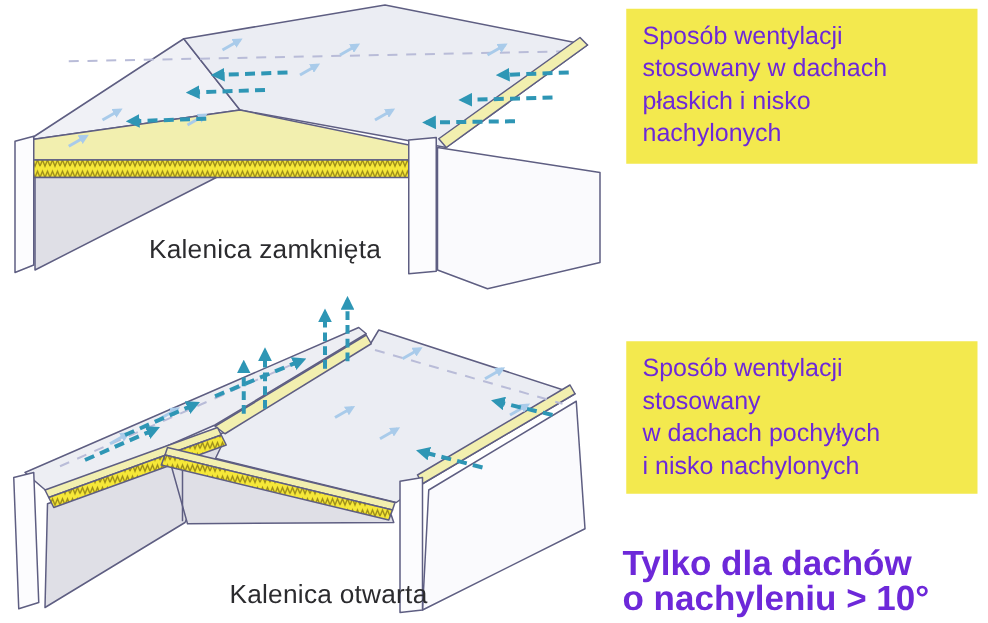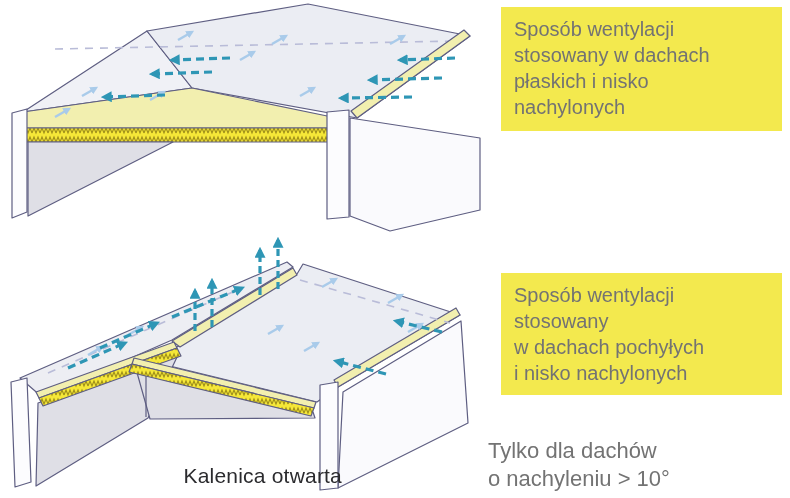--- a/index.html
+++ b/index.html
@@ -22,32 +22,32 @@
     letter-spacing:0.2px;
     white-space:nowrap;
   }
   #caption-top{left:72px;top:188px;}
   #caption-bottom{left:62px;top:464px;text-align:right;}
   .note{
     position:absolute;
     left:501px;
     width:281px;
     box-sizing:border-box;
-    color:#737373;
+    color:#6d28d9;
     font-size:20px;
     line-height:26px;
     white-space:pre-line;
   }
   .note.highlight{
     background:#f3e94e;
     padding:9px 8px 9px 13px;
   }
   #note-0{top:7px;min-height:124px;}
   #note-1{top:273px;min-height:120px;}
-  #note-2{top:437px;left:488px;background:transparent;font-size:22px;line-height:28px;}
+  #note-2{top:437px;left:498px;background:transparent;font-size:28px;line-height:28px;font-weight:bold;}
 </style>
 </head>
 <body>
 
 <div class="page">
 
   <svg id="fig-top" class="fig-svg" width="490" height="235" viewBox="0 0 490 235">
     <defs>
       <pattern id="hatch" width="8" height="9" patternUnits="userSpaceOnUse">
         <rect width="8" height="9" fill="#F6E838"></rect>
@@ -98,20 +98,21 @@
 
     <g stroke="#2E96B5" stroke-width="3.2" stroke-dasharray="8 5">
       <line x1="455" y1="58" x2="400" y2="60" marker-end="url(#ah-t)"></line>
       <line x1="442" y1="78" x2="370" y2="80" marker-end="url(#ah-t)"></line>
       <line x1="412" y1="97" x2="341" y2="98" marker-end="url(#ah-t)"></line>
       <line x1="230" y1="58" x2="172" y2="60" marker-end="url(#ah-t)"></line>
       <line x1="212" y1="72" x2="152" y2="74" marker-end="url(#ah-t)"></line>
       <line x1="165" y1="95" x2="104" y2="97" marker-end="url(#ah-t)"></line>
     </g>
   </svg>
+  <div class="caption" id="caption-top">Kalenica zamknięta</div>
 
   <svg id="fig-bottom" class="fig-svg" width="490" height="263" viewBox="0 0 490 263">
     <g stroke="#5E5E82" stroke-width="1.2" stroke-linejoin="round">
 
       <polygon points="297,39 303,29 460,80 338,152 317,167 133,122 180,111" fill="#EBEDF3"></polygon>
 
       <polygon points="460,80 338,152 334,145 456,73" fill="#F2EFAF"></polygon>
 
       <polygon points="172,106 293,33 297,40 180,112" fill="#F2EFAF"></polygon>
 

